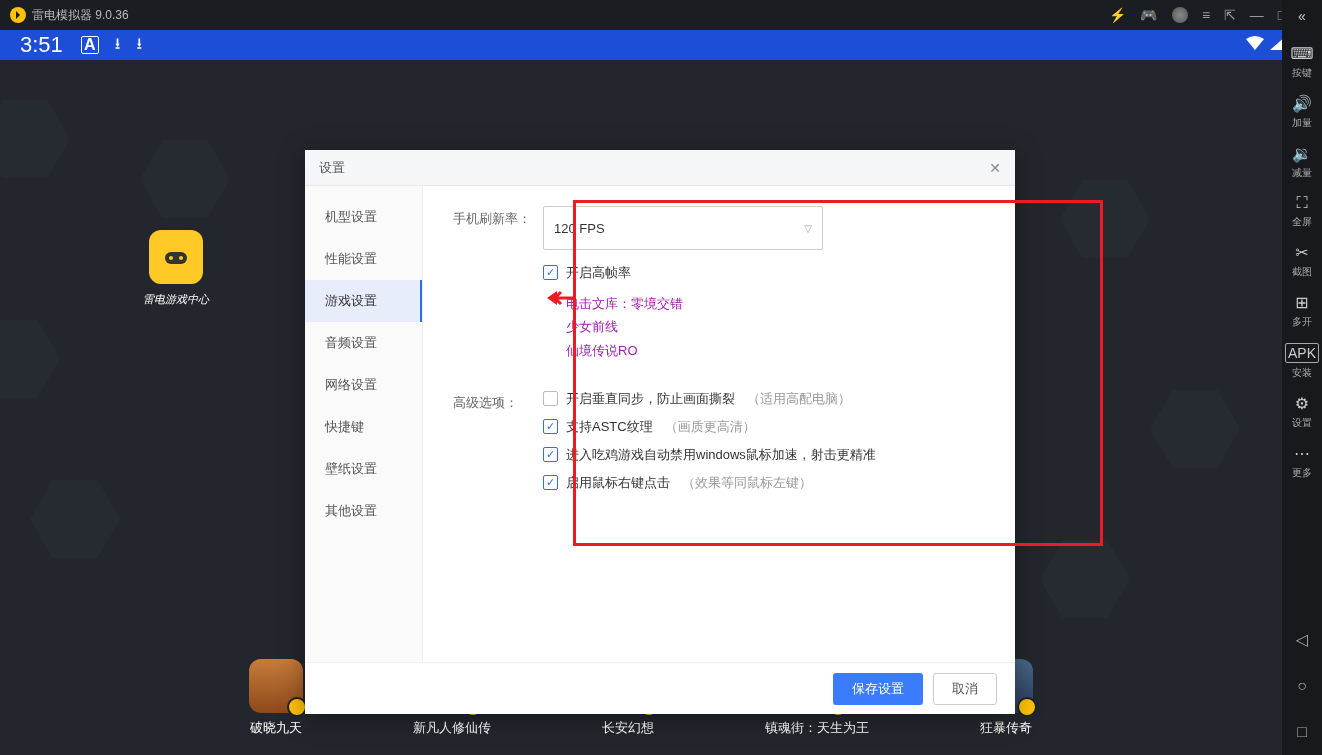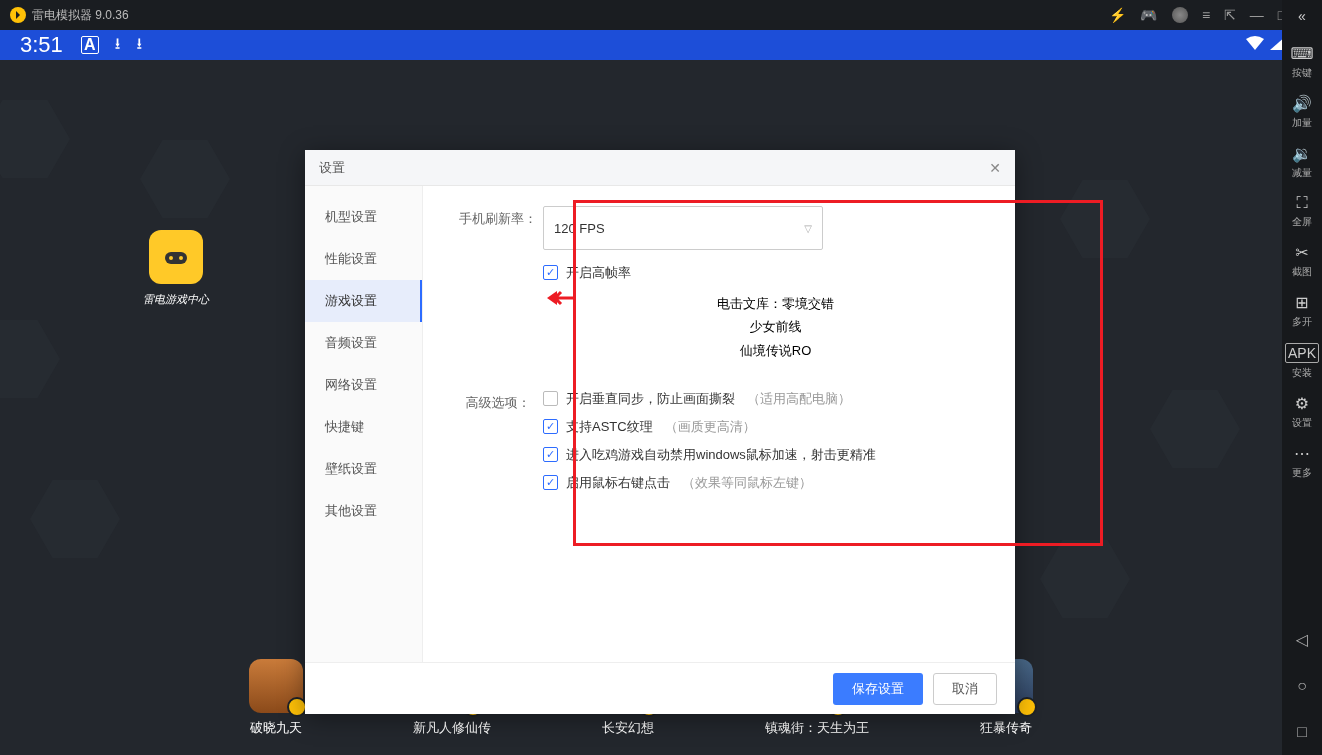--- a/index.html
+++ b/index.html
@@ -56,31 +56,31 @@
 .dialog-body { flex:1; display:flex; position:relative; }
 .dialog-sidebar { width:118px; background:#fafafa; border-right:1px solid #eee; padding-top:10px; }
 .dialog-sidebar .ds-item { padding:12px 20px; font-size:13px; color:#555; cursor:pointer; }
 .dialog-sidebar .ds-item.active { background:#e7edfb; color:#333; border-right:2px solid #2d6cff; }
 .dialog-content { flex:1; padding:20px 30px; position:relative; }
 
 
 .redbox { position:absolute; left:150px; top:14px; width:530px; height:346px; border:3px solid #ed1c24; pointer-events:none; }
 .arrow { position:absolute; left:124px; top:100px; color:#ed1c24; font-size:24px; pointer-events:none; }
 
-.form-row { display:flex; margin-bottom:14px; font-size:13px; color:#666;text-align:center; }
+.form-row { display:flex; margin-bottom:14px; font-size:13px; color:#666; }
 .form-row .label { width:90px; padding-top:4px; }
 .form-row .field { flex:1; }
 .select { width:280px; height:44px; border:1px solid #ccc; border-radius:2px; padding:0 10px; font-size:13px; color:#333; display:flex; align-items:center; justify-content:space-between; cursor:pointer; }
 .select .chev { color:#aaa; font-size:10px; }
 .checkbox-row { display:flex; align-items:flex-start; gap:8px; margin-bottom:10px; font-size:13px; }
 .checkbox-row .cb { width:15px; height:15px; border:1px solid #2d6cff; border-radius:2px; display:flex; align-items:center; justify-content:center; color:#2d6cff; font-size:11px; flex-shrink:0; margin-top:1px; cursor:pointer; }
 .checkbox-row .cb.unchecked { border-color:#bbb; color:transparent; }
 .checkbox-row .cb-text { color:#333; }
 .checkbox-row .cb-hint { color:#999; margin-left:4px; }
-.sub-list { margin-left:23px; color:#000000; font-size:13px; line-height:1.8; margin-bottom:14px; }
+.sub-list { margin-left:23px; color:#a21caf; font-size:13px; line-height:1.8; margin-bottom:14px; }
 
 .dialog-footer { height:52px; border-top:1px solid #eee; display:flex; align-items:center; justify-content:flex-end; padding:0 18px; gap:10px; }
 .btn { padding:6px 18px; font-size:13px; border-radius:3px; cursor:pointer; border:1px solid transparent; }
 .btn-primary { background:#3b7cff; color:#fff; }
 .btn-default { background:#fff; color:#555; border-color:#ccc; }
 </style>
 </head>
 <body>
 
 <div class="titlebar">

